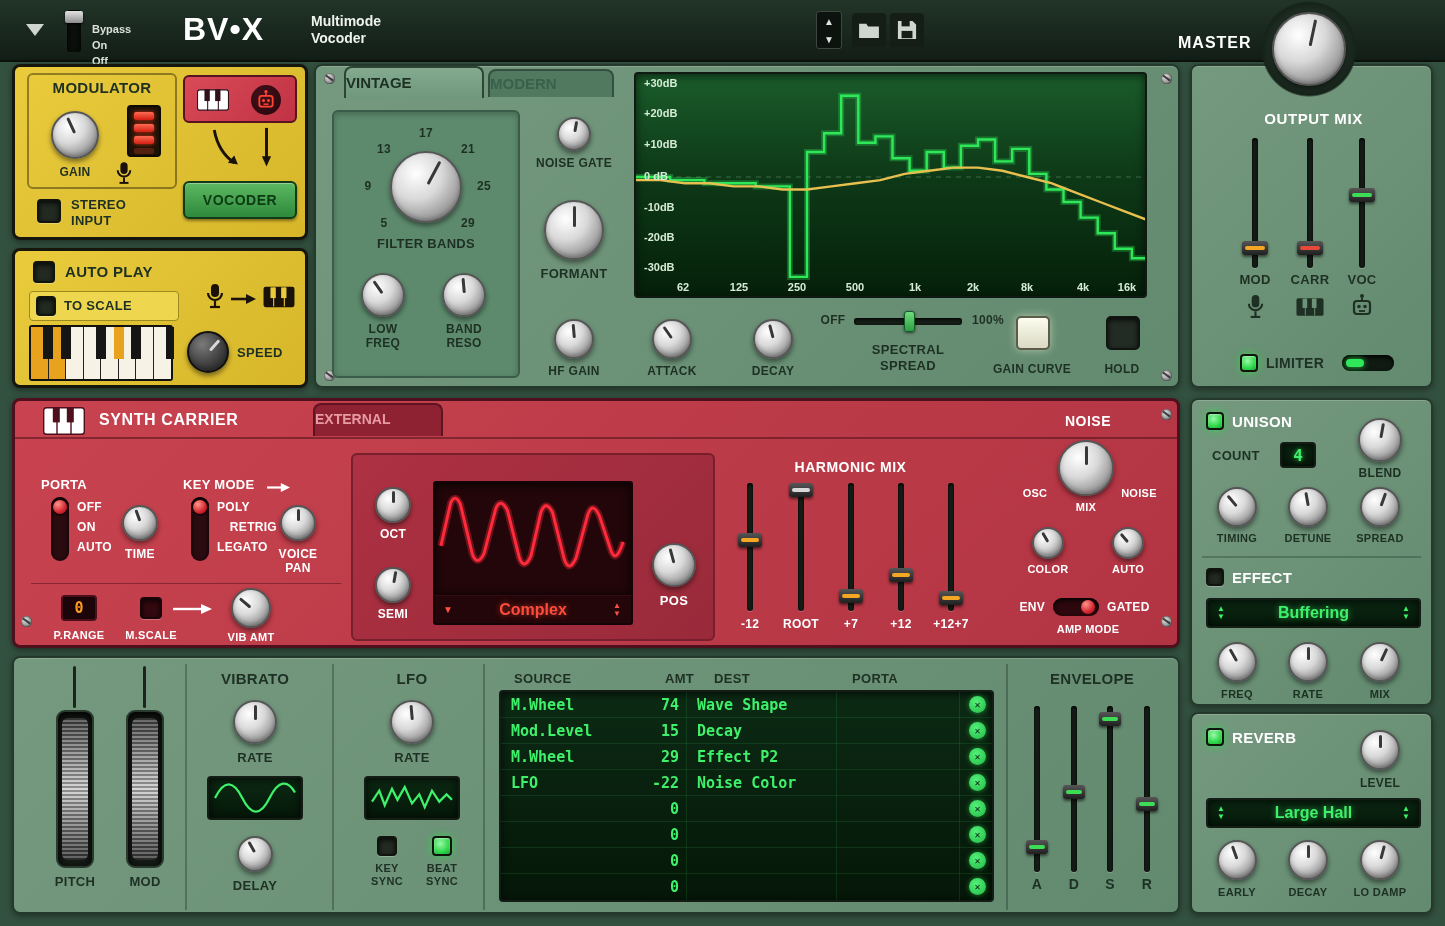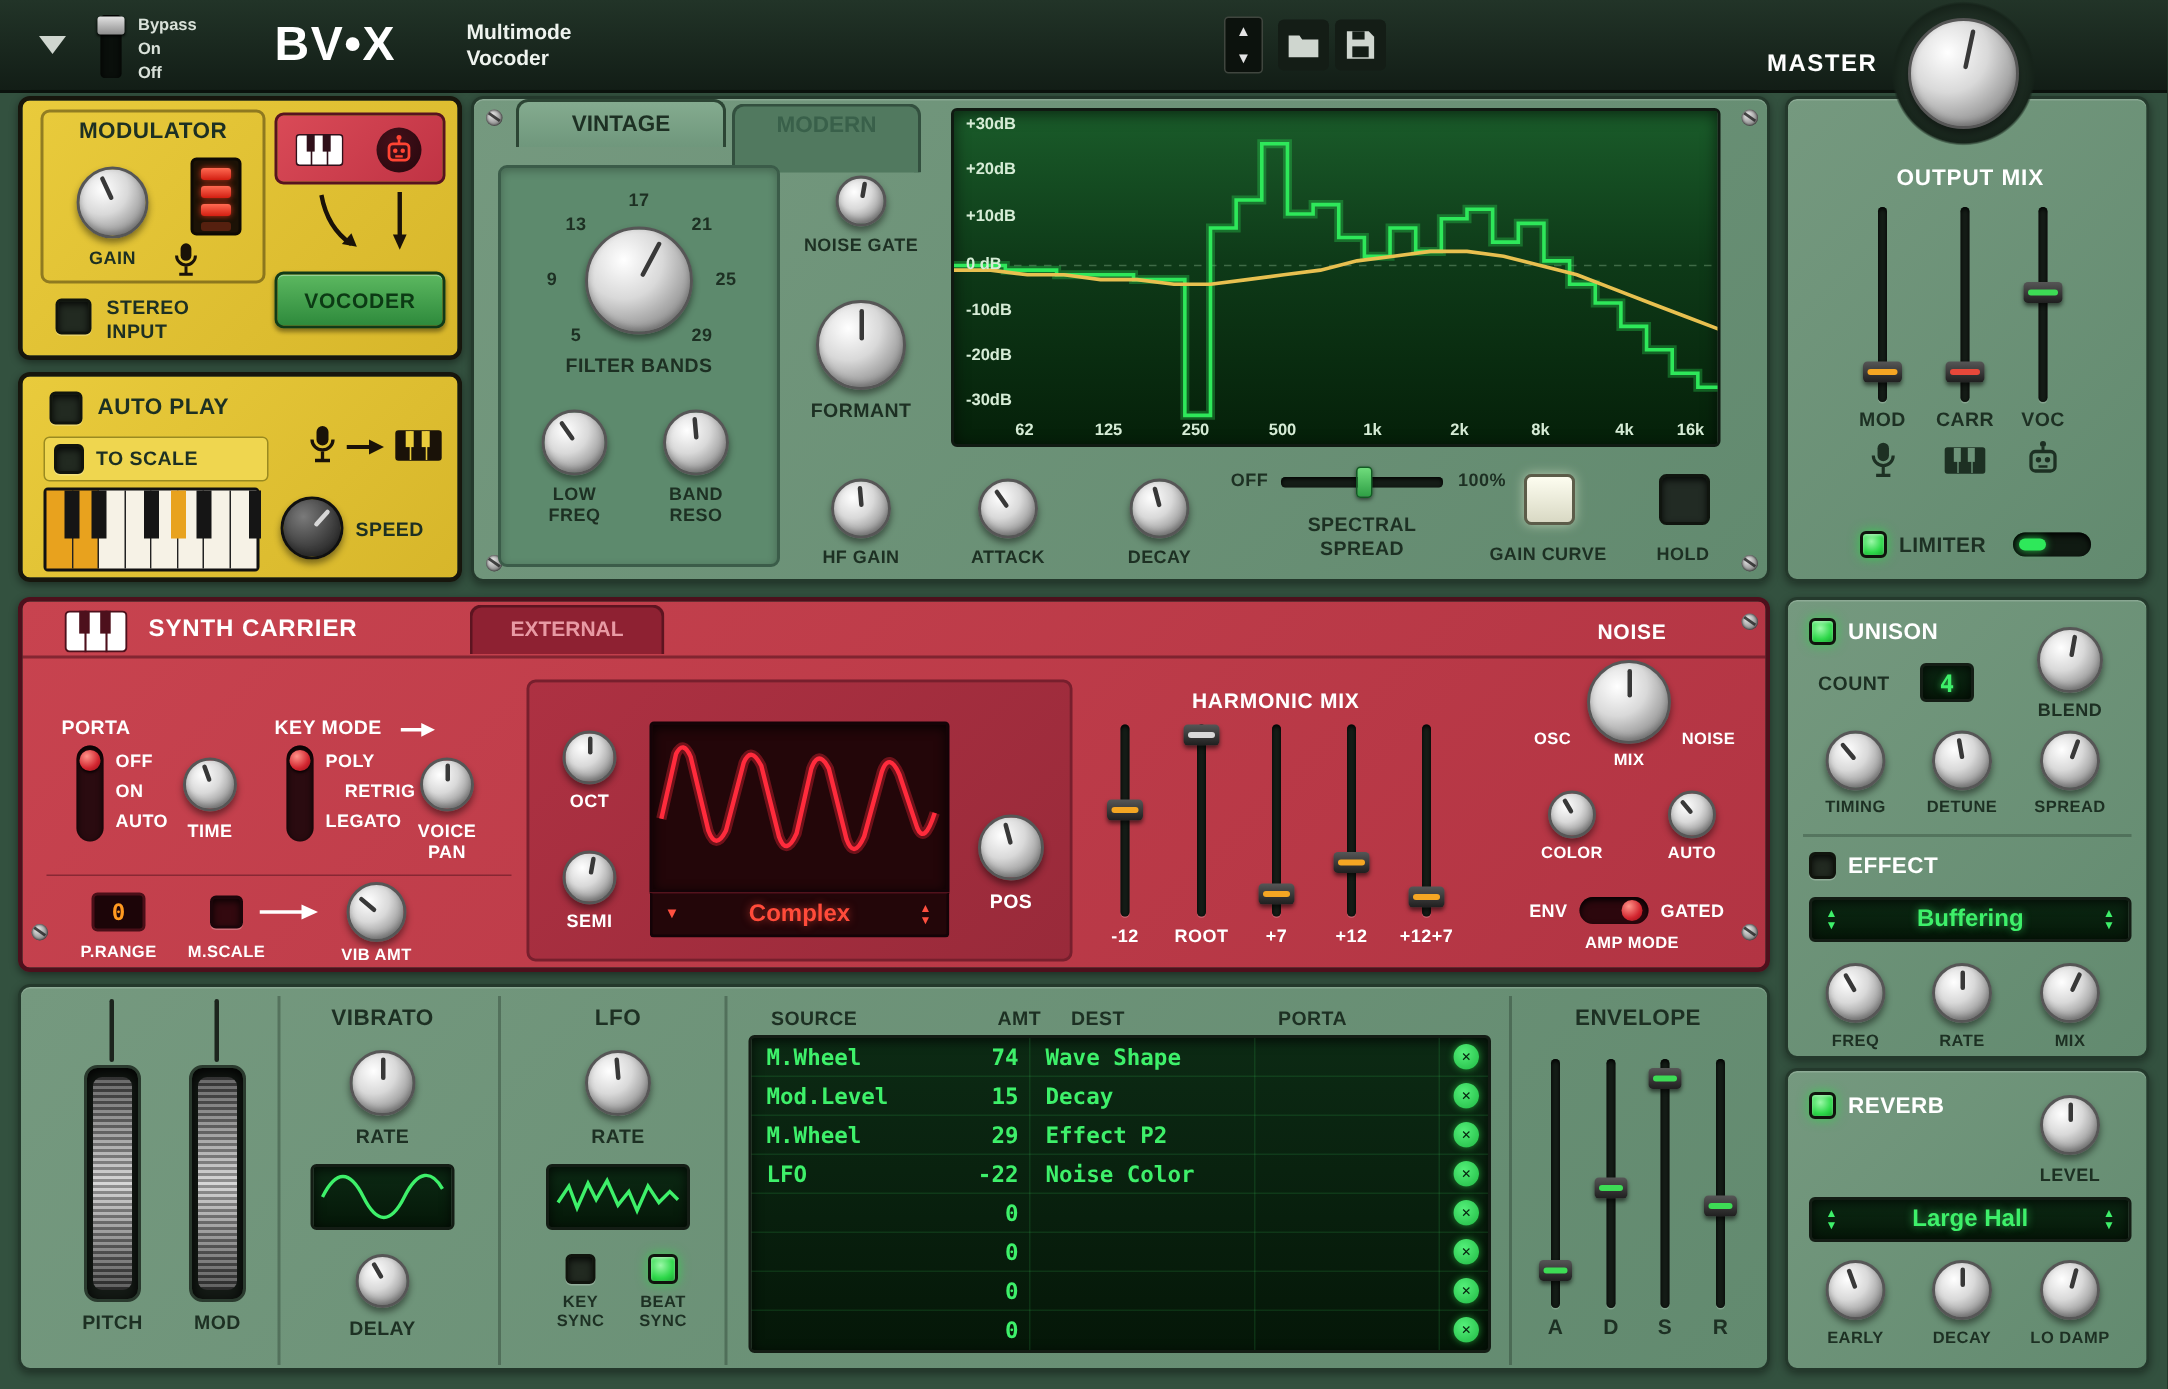--- a/index.html
+++ b/index.html
@@ -29,33 +29,33 @@
 .screw{position:absolute;width:11px;height:11px;border-radius:50%;background:radial-gradient(circle at 35% 30%,#eaeaea,#8b8b8b 70%,#555);box-shadow:inset 0 0 2px #000}
 .screw::after{content:"";position:absolute;left:1px;right:1px;top:4px;height:2px;background:rgba(40,40,40,.85);transform:rotate(35deg)}
 .arrstack{position:absolute;width:12px;text-align:center;font-size:8px;line-height:8px;color:#3ef06a}
 .xbtn{position:absolute;width:17px;height:17px;border-radius:50%;background:radial-gradient(circle at 40% 35%,#55f07a,#1fb943);color:#06240f;font-size:10px;font-weight:bold;text-align:center;line-height:17px;box-shadow:0 0 5px rgba(46,216,74,.6)}
 .mrow{position:absolute;left:0;width:100%;height:26px;border-bottom:1px solid rgba(62,240,106,.12)}
 .mrow span{position:absolute;top:4px;font-size:15px;font-weight:bold}
 .wheel-slot{position:absolute;background:#141a15;border-radius:9px;border:2px solid #2a3a2e;box-shadow:inset 0 3px 9px #000}
 .wheel{position:absolute;left:4px;right:4px;top:6px;bottom:6px;border-radius:6px;background:repeating-linear-gradient(180deg,rgba(0,0,0,.3) 0 2px,rgba(255,255,255,.18) 2px 4px),linear-gradient(180deg,#474747,#a5a5a5 35%,#cdcdcd 50%,#969696 68%,#3d3d3d)}
 .sw3{position:absolute;width:18px;background:#2a0b10;border-radius:9px;box-shadow:inset 0 2px 5px #000}
 .swh{position:absolute;left:2px;width:14px;height:14px;border-radius:50%;background:radial-gradient(circle at 35% 30%,#ff948a,#d2252f 60%,#8c0e17);box-shadow:0 1px 2px #000}
-.tab{position:absolute;border-radius:8px 8px 0 0;font-weight:bold;text-align:center}
+.tab{position:absolute;border-radius:8px 8px 0 0;font-weight:bold;text-align:left}
 </style>
 </head>
 <body>
 
 <div class="app">
 
   <div class="abs" style="left:0;top:0;width:1445px;height:62px;background:linear-gradient(180deg,#20co 0,#20criz 0);background:linear-gradient(180deg,#223428,#121d16);border-bottom:2px solid #0b120d">
     <div class="abs" style="left:26px;top:24px;width:0;height:0;border-left:9px solid transparent;border-right:9px solid transparent;border-top:12px solid #cfd6cf"></div>
     <div class="abs" style="left:67px;top:10px;width:14px;height:42px;background:#0a0f0b;border-radius:3px;box-shadow:inset 0 2px 5px #000">
       <div class="abs" style="left:-2px;top:1px;width:18px;height:12px;background:linear-gradient(180deg,#e2e2e2,#8d8d8d);border-radius:2px;box-shadow:0 1px 2px #000"></div>
     </div>
-    <div class="abs" style="left:92px;top:9px;font-size:11px;font-weight:bold;color:#d9e1d9;line-height:16px">
+    <div class="abs" style="left:92px;top:21px;font-size:11px;font-weight:bold;color:#d9e1d9;line-height:16px">
       <div>Bypass</div>
       <div>On</div>
       <div>Off</div>
     </div>
     <div class="abs" style="left:183px;top:11px;font-size:32px;font-weight:bold;color:#fff;letter-spacing:1px">BV•X</div>
     <div class="abs" style="left:311px;top:13px;font-size:14px;font-weight:bold;color:#eef3ee;line-height:17px">
       <div>Multimode</div>
       <div>Vocoder</div>
     </div>
     <div class="abs" style="left:816px;top:11px;width:26px;height:38px;background:#0c120d;border:1px solid #40463f;border-radius:3px;text-align:center">
@@ -175,21 +175,21 @@
     <div class="knob knob-dk" style="left:172px;top:80px;width:42px;height:42px;--rot:42deg"></div>
     <div class="lb" style="left:222px;top:94px;width:64px;font-size:13px;text-align:left">SPEED</div>
   </div>
 
   <div class="p-green" style="left:314px;top:64px;width:866px;height:324px">
     <div class="screw" style="left:8px;top:7px"></div>
     <div class="screw" style="left:845px;top:7px"></div>
     <div class="screw" style="left:8px;top:304px"></div>
     <div class="screw" style="left:845px;top:304px"></div>
     <div class="tab" style="left:28px;top:0;width:140px;height:32px;background:linear-gradient(180deg,#84ab8f,#6f977c);border:2px solid #2c4534;border-bottom:none;line-height:29px;font-size:15px;color:#1d3023"><span>VINTAGE</span></div>
-    <div class="tab" style="left:172px;top:3px;width:126px;height:46px;background:#51795f;border:2px solid #33503f;border-bottom:none;line-height:26px;font-size:15px;color:#39604a"><span>MODERN</span></div>
+    <div class="tab" style="left:172px;top:3px;width:126px;height:28px;background:#51795f;border:2px solid #33503f;border-bottom:none;line-height:26px;font-size:15px;color:#39604a"><span>MODERN</span></div>
 
     <div class="inset-green" style="left:16px;top:44px;width:188px;height:268px"></div>
     <div class="knob" style="left:74px;top:85px;width:72px;height:72px;--rot:28deg"></div>
     <div class="lb" style="left:100px;top:60px;width:20px">17</div>
     <div class="lb" style="left:58px;top:76px;width:20px">13</div>
     <div class="lb" style="left:142px;top:76px;width:20px">21</div>
     <div class="lb" style="left:42px;top:113px;width:20px">9</div>
     <div class="lb" style="left:158px;top:113px;width:20px">25</div>
     <div class="lb" style="left:58px;top:150px;width:20px">5</div>
     <div class="lb" style="left:142px;top:150px;width:20px">29</div>

